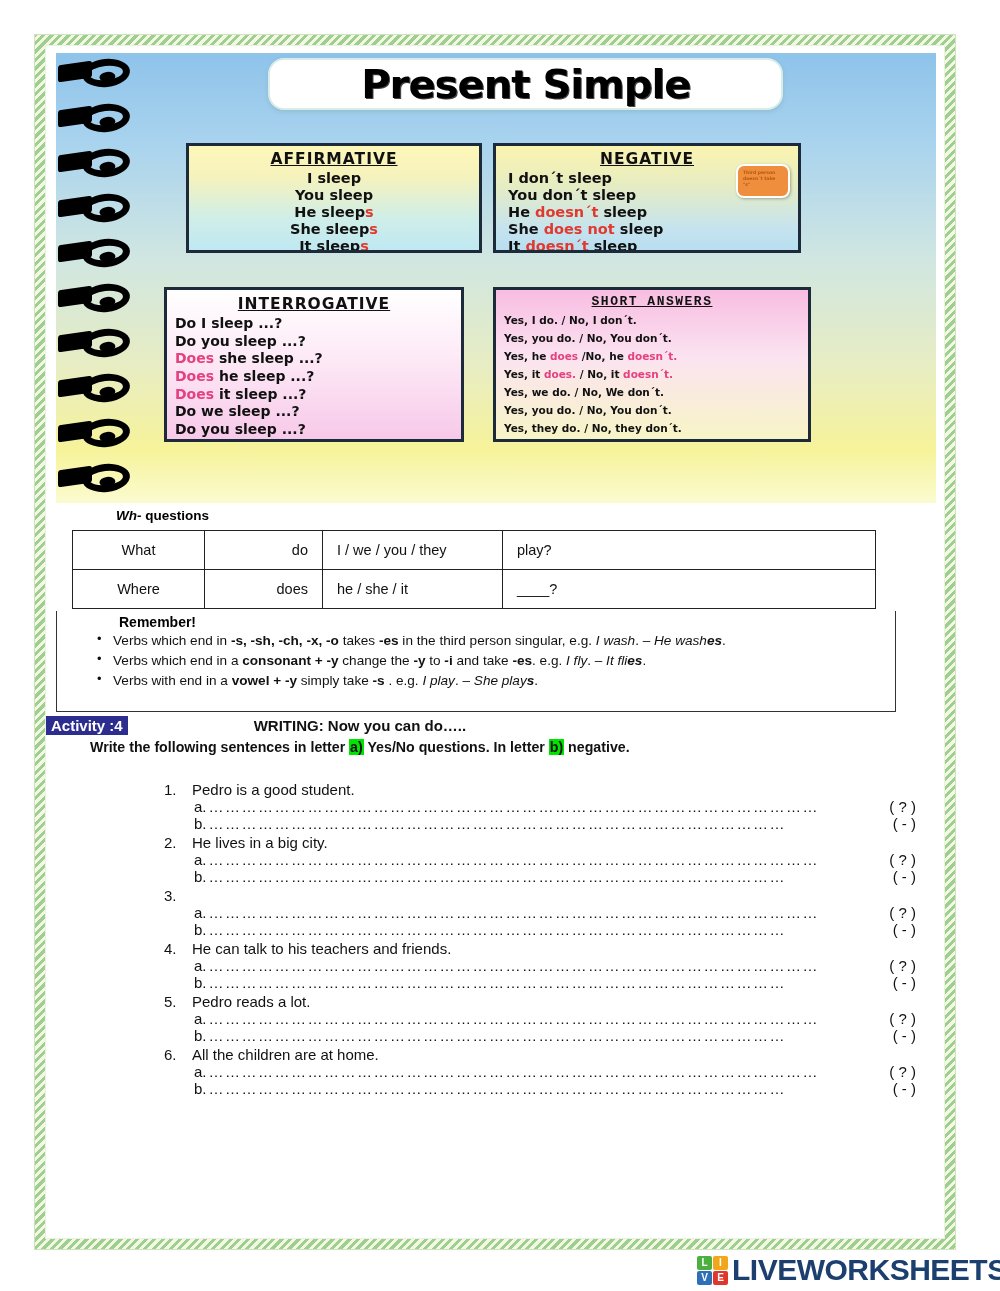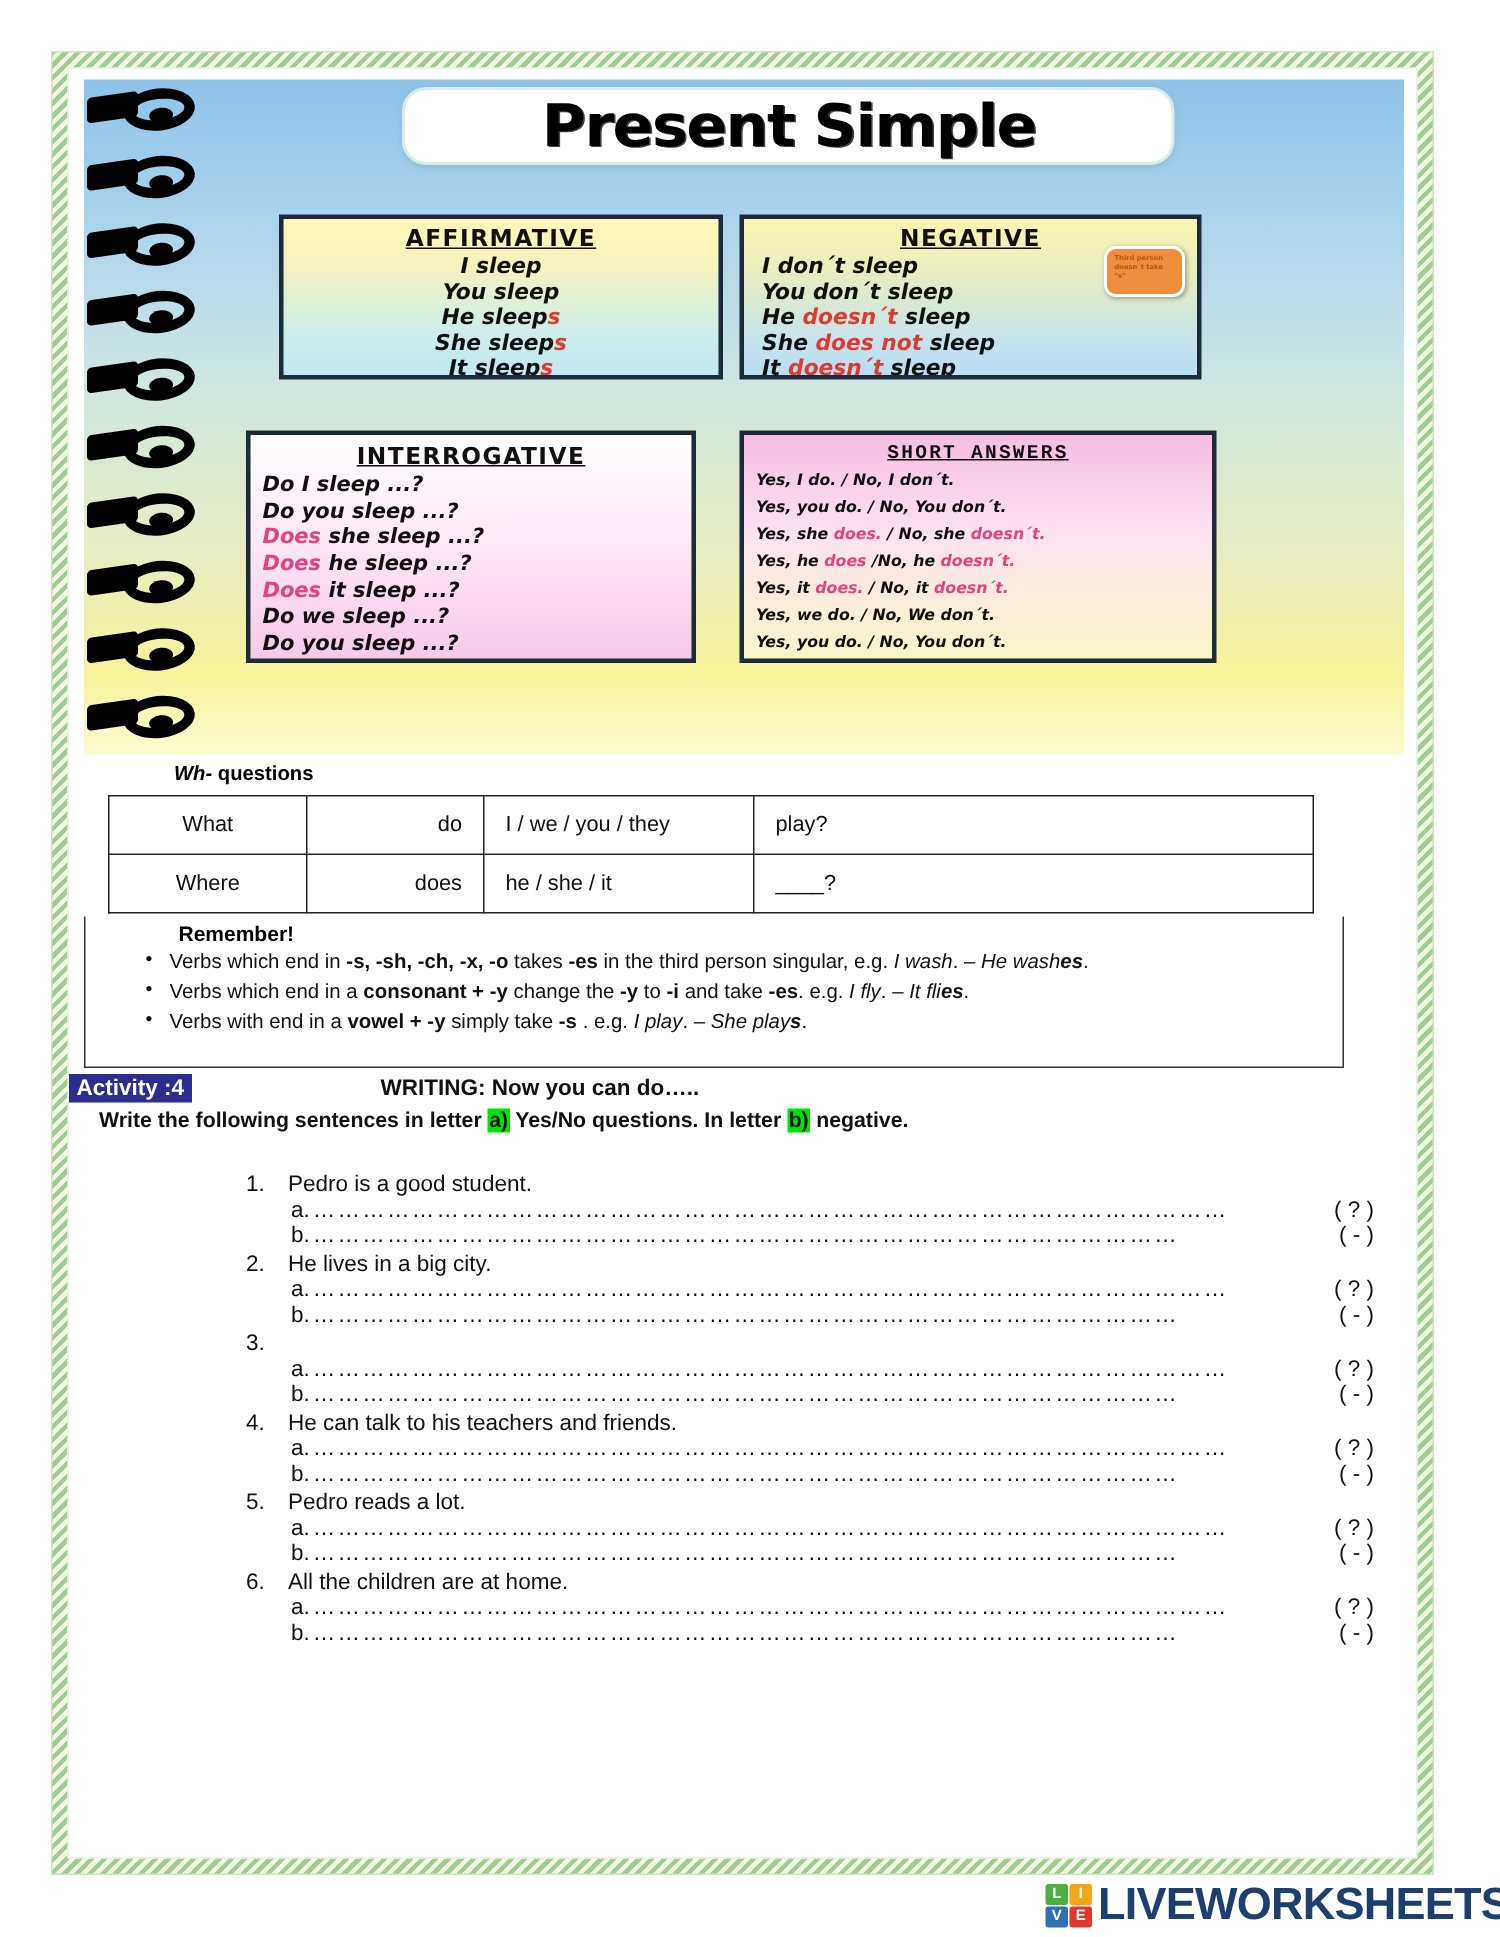--- a/index.html
+++ b/index.html
@@ -73,21 +73,21 @@
     position:absolute;
     border:3px solid #1d2a3a;
     font-family:"DejaVu Sans", sans-serif;
     color:#111;
     overflow:hidden;
   }
   .gbox h4{
     margin:0 0 2px 0; text-align:center; font-size:15.5px;
     letter-spacing:1px; text-decoration:underline; font-weight:bold;
   }
-  .gline{ font-size:14.5px; line-height:1.18; font-weight:bold;font-style:italic; }
+  .gline{ font-size:14.5px; line-height:1.18; font-weight:bold; }
   .red{ color:#e03a2f; }
   .pink{ color:#e5407f; }
 
   #box-aff{
     left:130px; top:90px; width:296px; height:110px;
     background:linear-gradient(180deg,#fdf7b8 0%,#f6f2bd 30%,#cfeee8 70%,#bfe8f2 100%);
     padding:4px 6px 2px;
     text-align:center;
   }
   #box-neg{
@@ -175,21 +175,21 @@
   }
   #activity-badge{
     background:#2d2d8f; color:#fff; font-weight:bold; font-size:15px;
     padding:1px 5px; margin-left:0px;
   }
   #activity-writing{
     font-size:15px; font-weight:bold; color:#111; margin-left:126px;
   }
   #activity-instr{
     font-size:14.2px; font-weight:bold; color:#111;
-    margin:4px 0 0 20px;
+    margin:4px 0 0 44px;
   }
   .hl-green{ background:#00e500; padding:0 1px; }
 
   #exercises{ margin:26px 0 0 0; }
   .ex-item{ margin-bottom:2px; }
   .ex-sentence{
     font-size:15px; color:#111; margin-left:118px;
     display:flex;
   }
   .ex-sentence .num{ width:28px; flex:none; }
@@ -320,21 +320,20 @@
             <div class="gline"><span>Do you sleep ...?</span></div>
             <div class="gline"><span>Do they sleep ...?</span></div>
           </div>
       </div>
 
       <div class="gbox" id="box-ans">
         <h4>SHORT ANSWERS</h4>
         <div id="ans-lines">
             <div class="gline"><span>Yes, I do.  / No, I don´t.</span></div>
             <div class="gline"><span>Yes, you do.  / No, You don´t.</span></div>
-            <div class="gline"><span>Yes, she </span><span class="pink">does.</span><span> / No, she </span><span class="pink">doesn´t.</span></div>
             <div class="gline"><span>Yes, he </span><span class="pink">does</span><span> /No, he </span><span class="pink">doesn´t.</span></div>
             <div class="gline"><span>Yes, it </span><span class="pink">does.</span><span> / No, it </span><span class="pink">doesn´t.</span></div>
             <div class="gline"><span>Yes, we  do.  / No, We don´t.</span></div>
             <div class="gline"><span>Yes, you do.  / No, You don´t.</span></div>
             <div class="gline"><span>Yes, they  do.  / No, they don´t.</span></div>
           </div>
       </div>
     </div>
 
     <div id="sheet">

